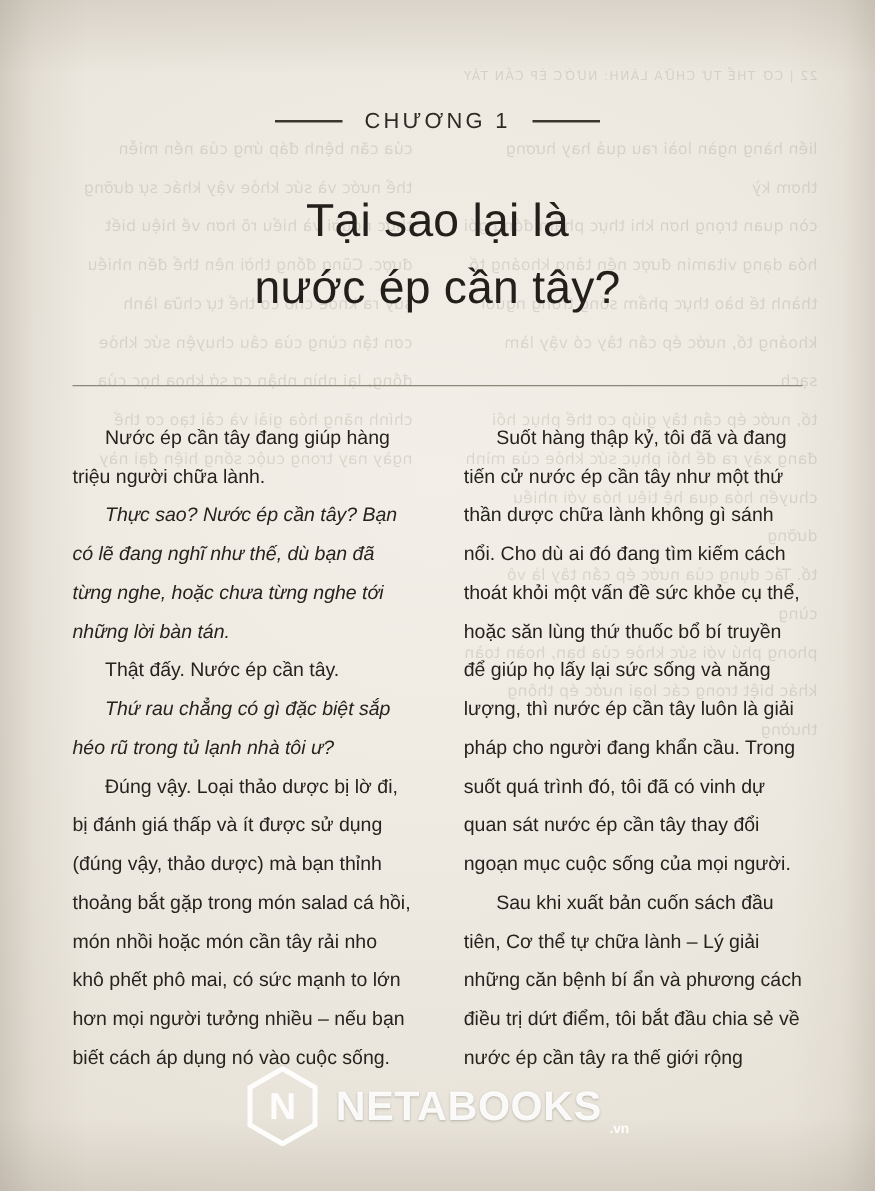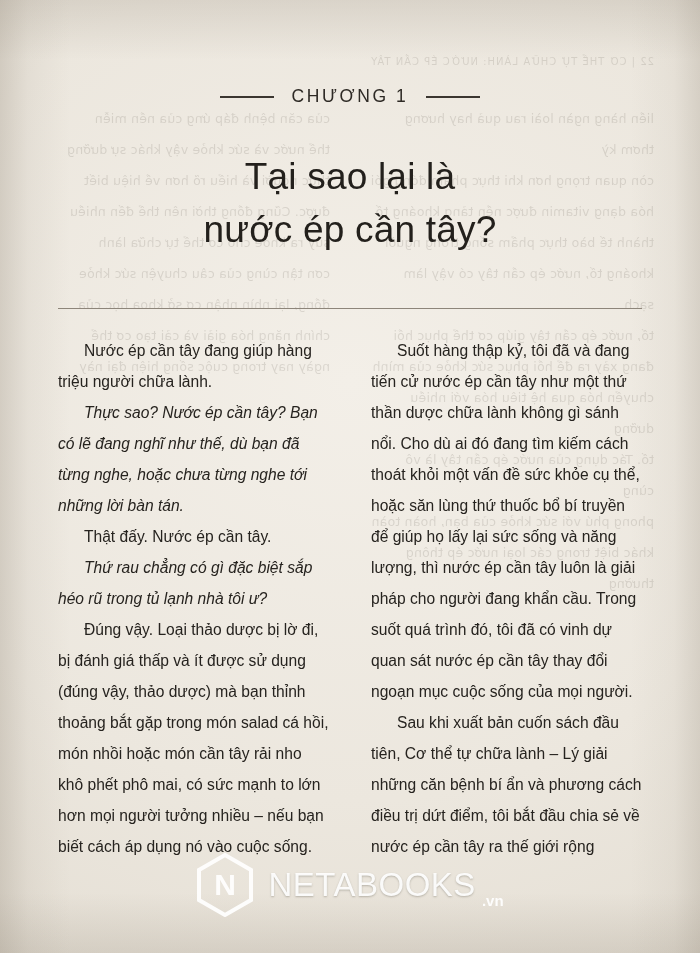--- a/index.html
+++ b/index.html
@@ -146,28 +146,28 @@
   }
   .wm-hex {
     position: relative;
     width: 58px;
     height: 64px;
   }
   .wm-hex svg { display: block; }
   .wm-text {
     font-family: "Liberation Sans", sans-serif;
     font-size: 33px;
-    font-weight: 400;
+    font-weight: 700;
     color: rgba(255,255,255,0.92);
     letter-spacing: 0.5px;
     text-shadow: 0 1px 2px rgba(90,85,75,0.35);
   }
   .wm-suffix {
     font-family: "Liberation Sans", sans-serif;
-    font-size: 15px;
+    font-size: 11px;
     font-weight: 700;
     color: rgba(255,255,255,0.92);
     align-self: flex-end;
     margin-bottom: 8px;
     margin-left: -8px;
   }
 </style>
 </head>
 <body>
 

